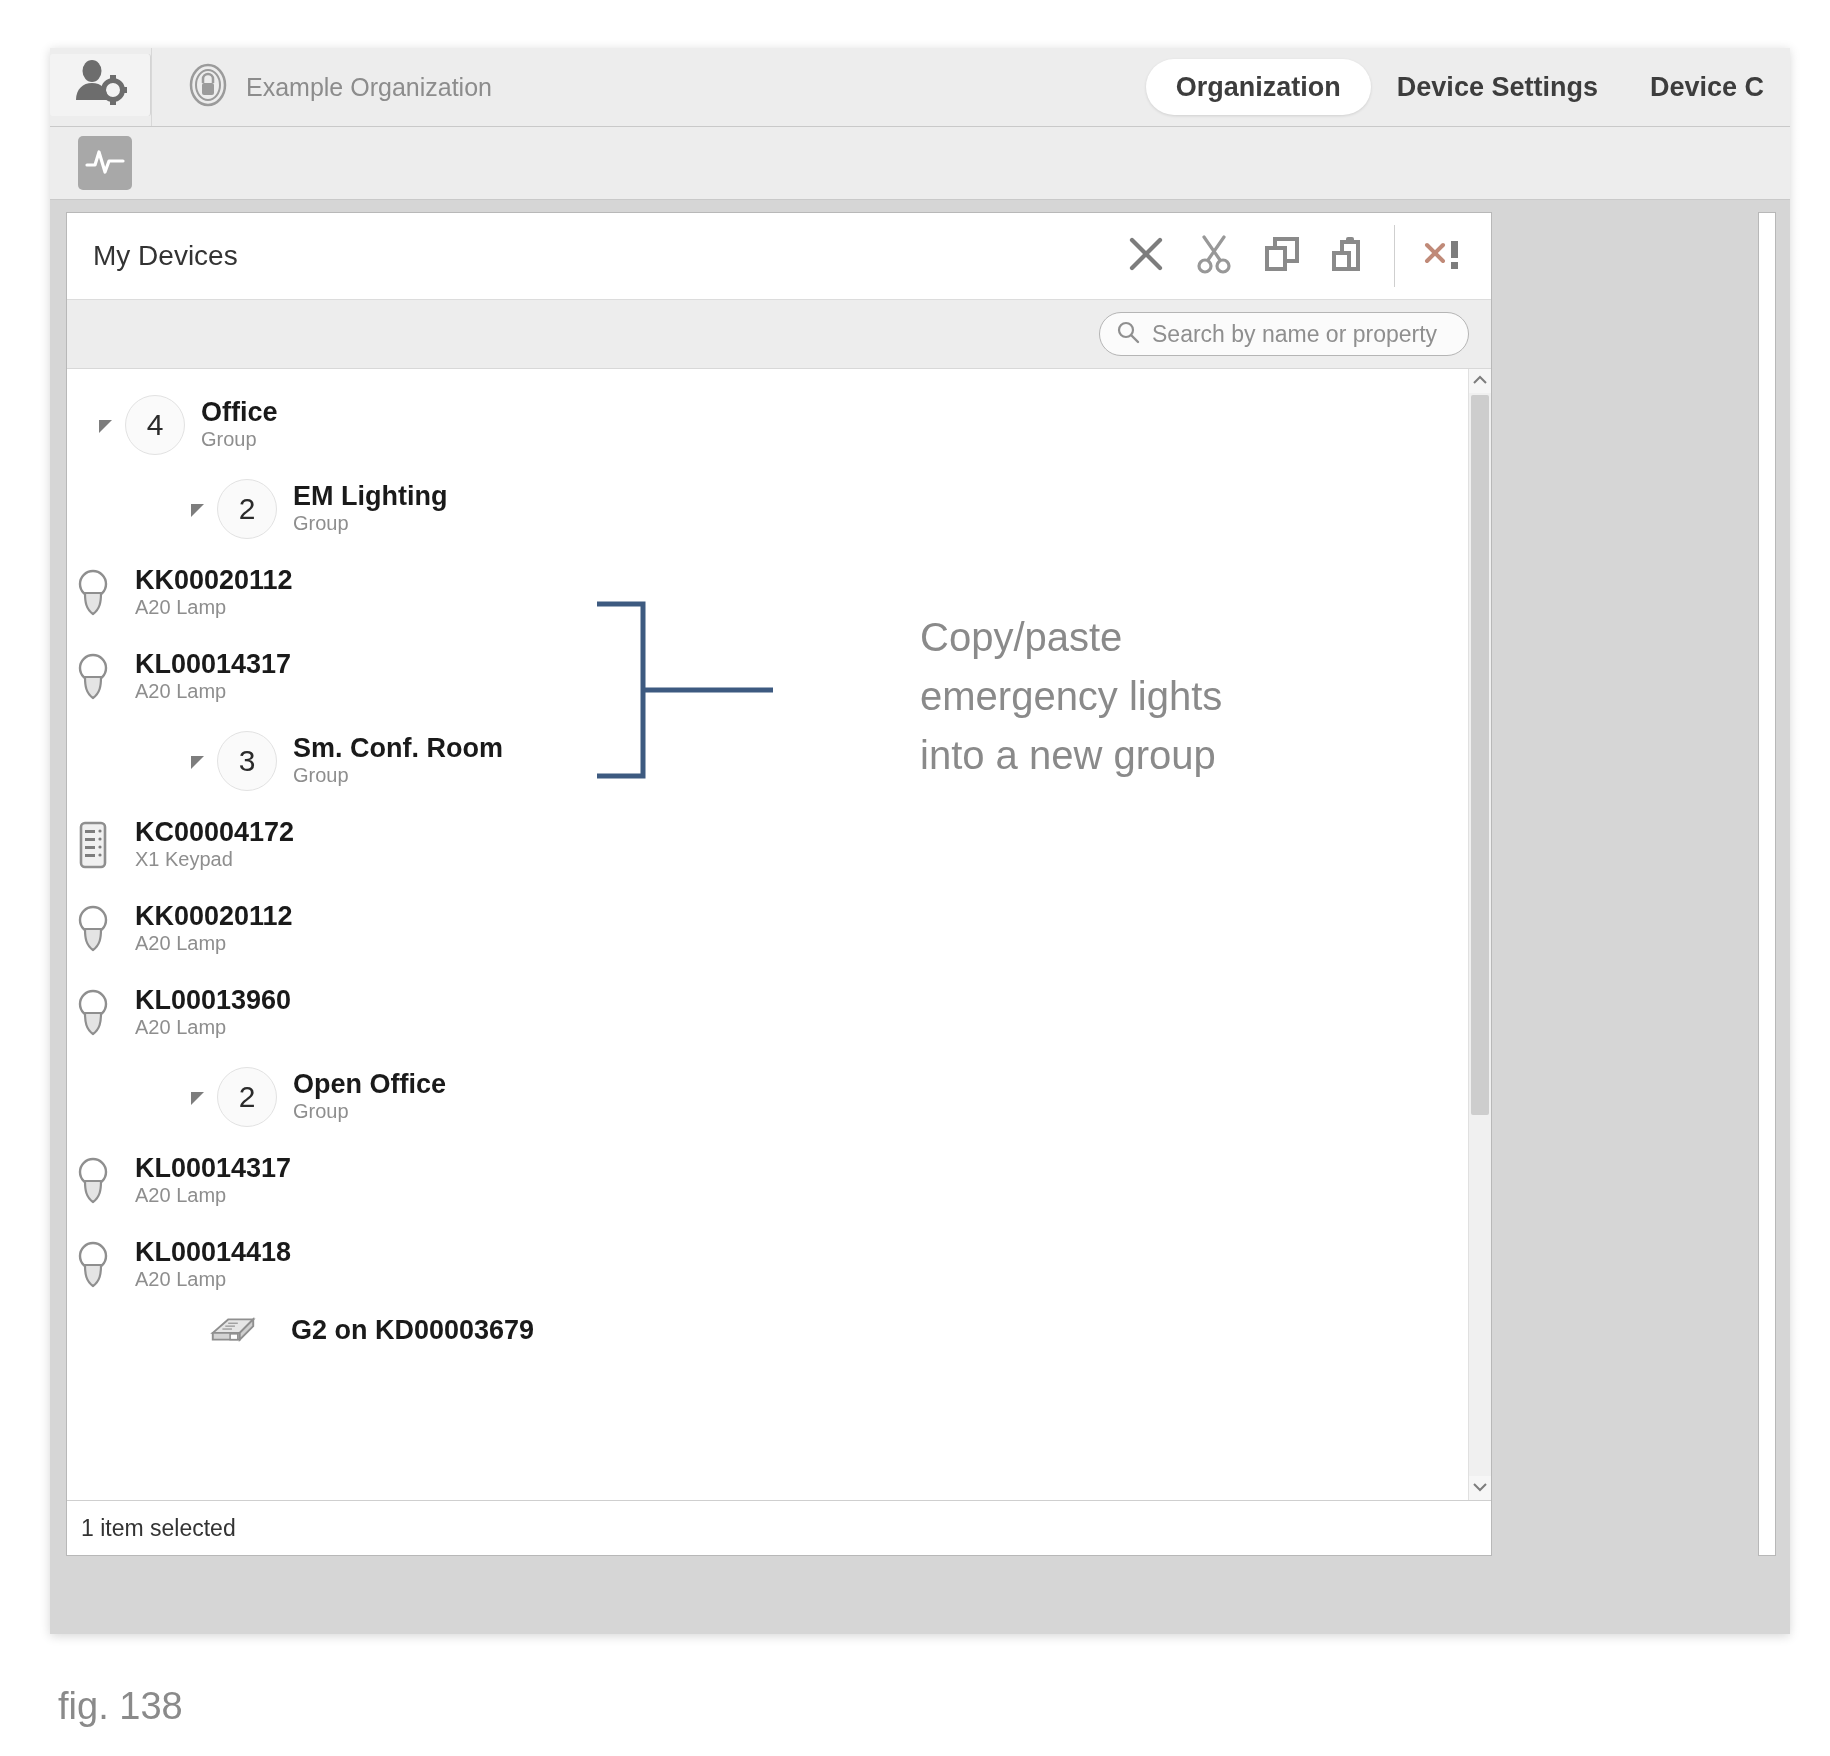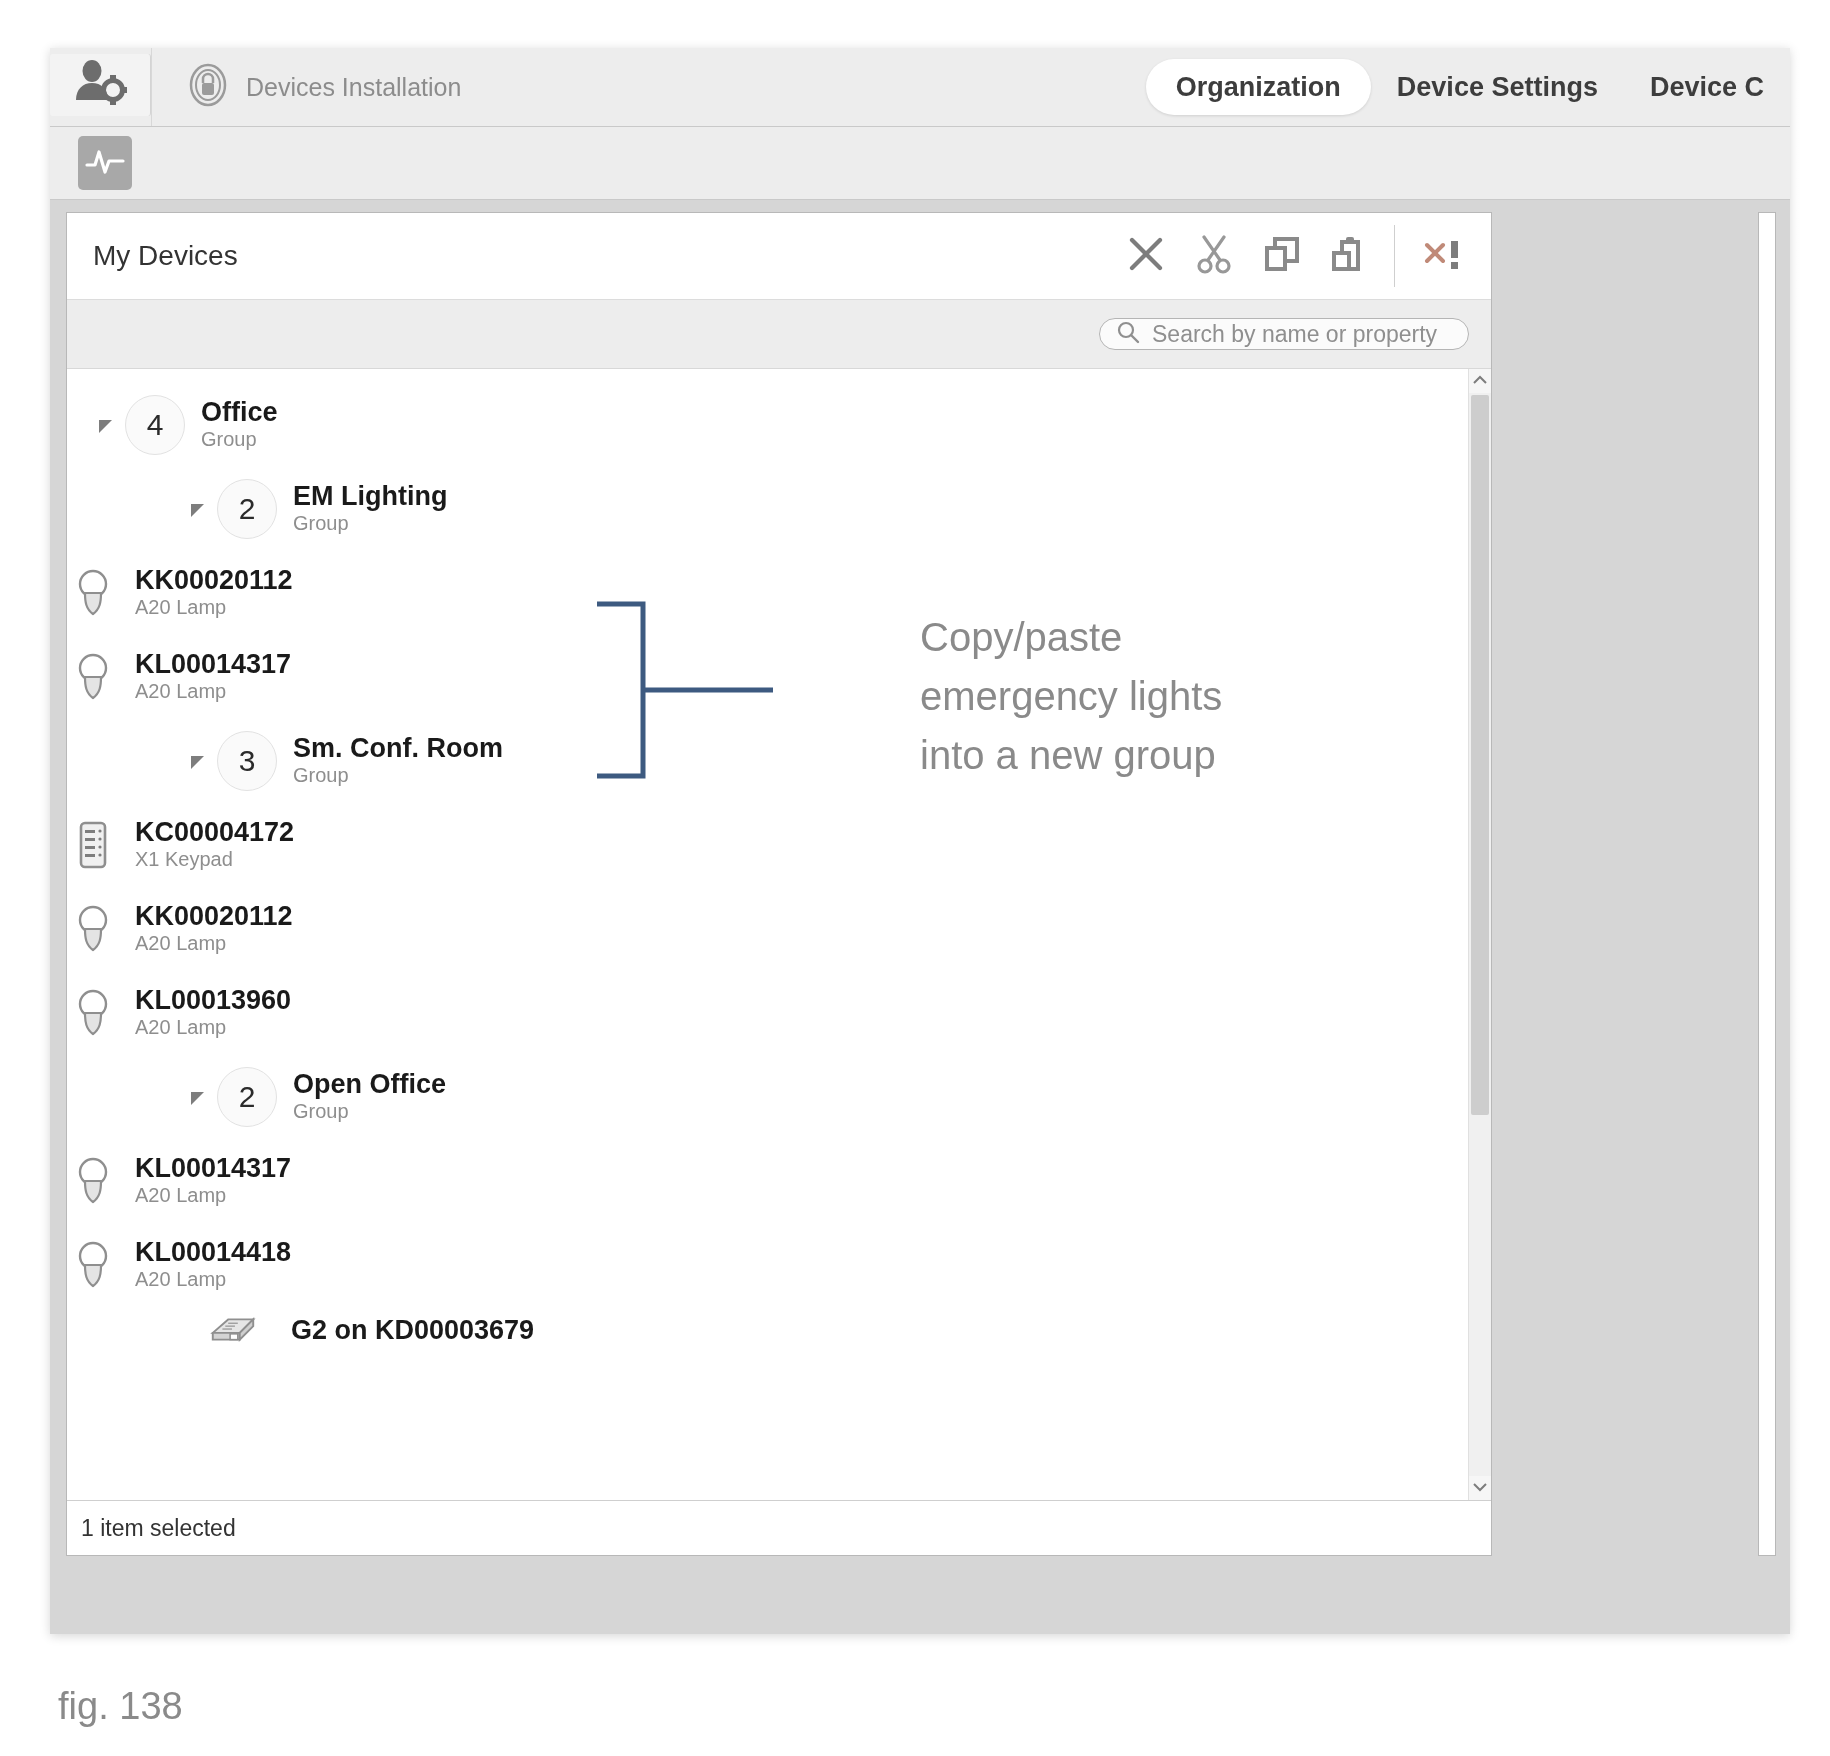--- a/index.html
+++ b/index.html
@@ -165,21 +165,21 @@
     background: #ededed;
     border-bottom: 1px solid #d8d8d8;
     display: flex;
     align-items: center;
     justify-content: flex-end;
     padding-right: 22px;
     flex: 0 0 auto;
   }
   .search-box {
     width: 370px;
-    height: 32px;
+    height: 44px;
     background: #fbfbfb;
     border: 1px solid #b5b5b5;
     border-radius: 24px;
     display: flex;
     align-items: center;
     padding: 0 16px;
     box-sizing: border-box;
   }
   .search-ph {
     font-size: 23px;
@@ -368,21 +368,21 @@
 
     <div class="install-block">
       <span class="install-icon">
         <svg width="40" height="44" viewBox="0 0 40 44">
           <ellipse cx="20" cy="22" rx="17" ry="20" fill="none" stroke="#9b9b9b" stroke-width="2.5"></ellipse>
           <ellipse cx="20" cy="22" rx="12" ry="15" fill="none" stroke="#9b9b9b" stroke-width="2"></ellipse>
           <path d="M15 20v-4a5 5 0 0110 0v4" fill="none" stroke="#9b9b9b" stroke-width="2.5"></path>
           <rect x="14" y="20" width="12" height="12" rx="2" fill="#9b9b9b"></rect>
         </svg>
       </span>
-      <span class="install-label">Devices Installation</span>
+      <span class="install-label">Example Organization</span>
     </div>
 
     <div class="tabs">
       <div class="tab active">Organization</div>
       <div class="tab">Device Settings</div>
       <div class="tab">Device C</div>
     </div>
   </div>
 
   <div class="sub-toolbar">

